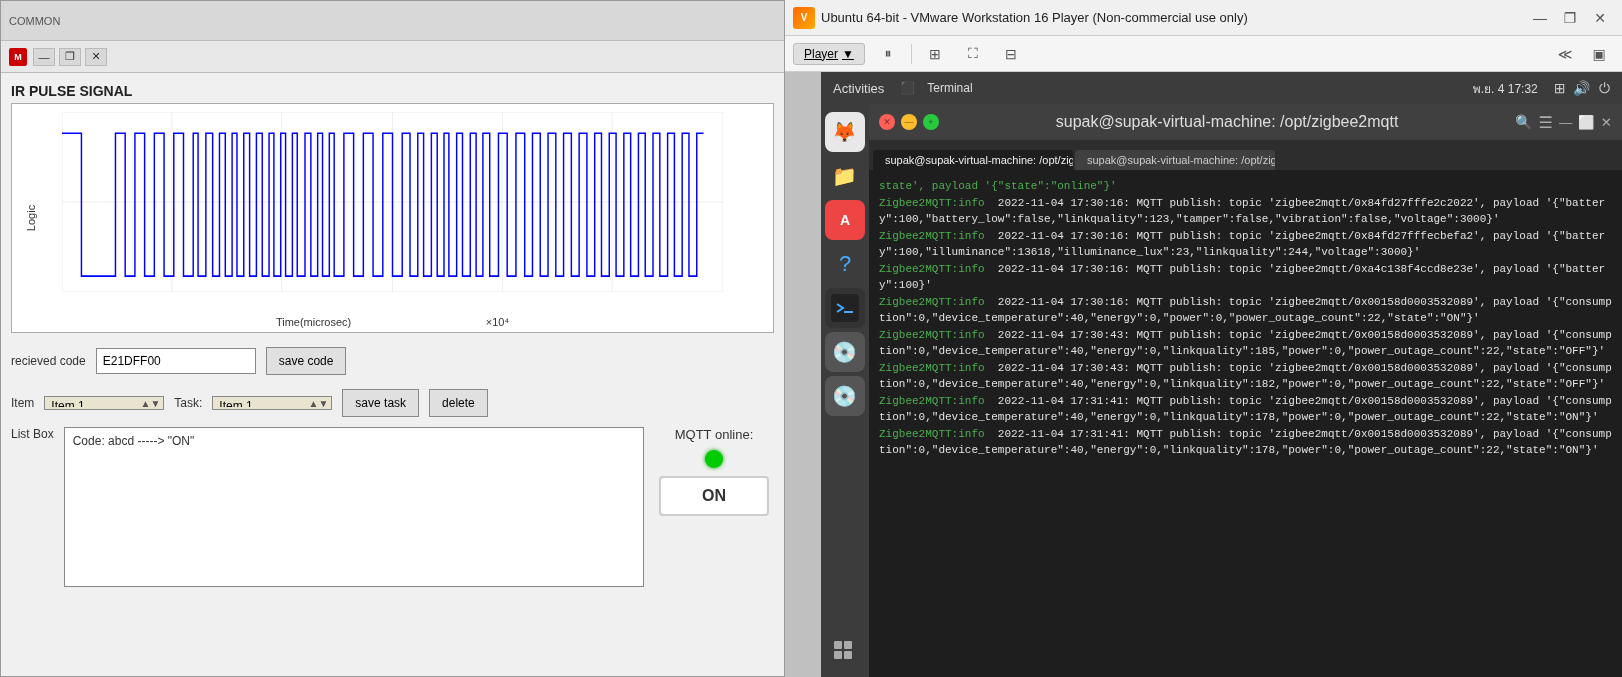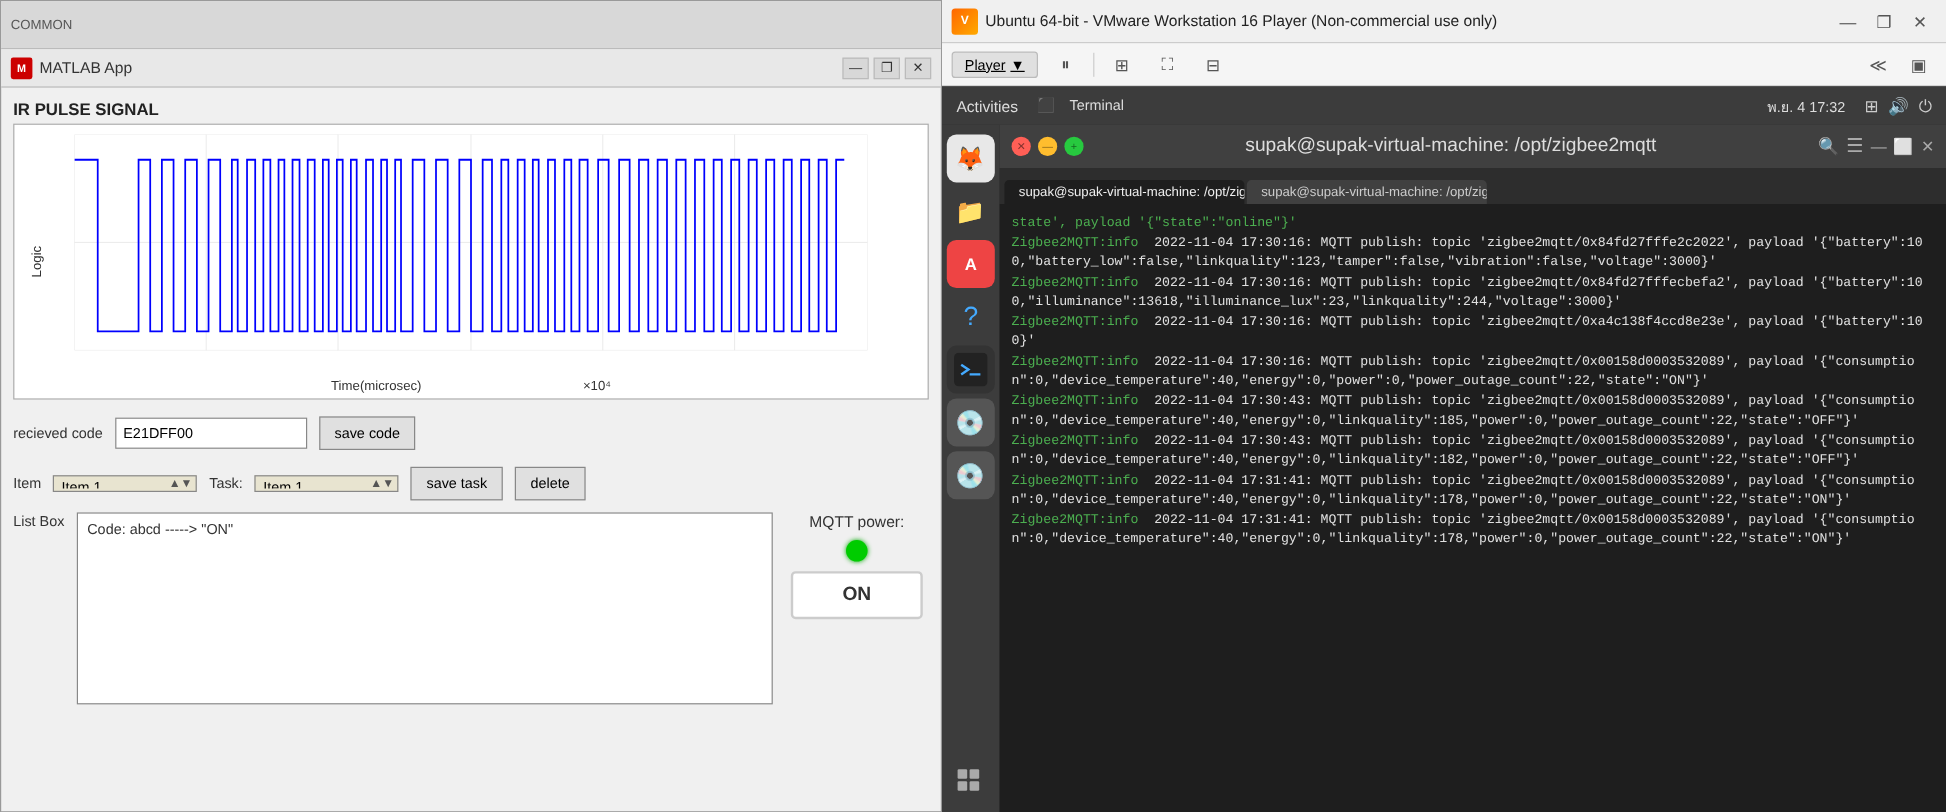--- a/index.html
+++ b/index.html
@@ -333,20 +333,21 @@
       display: flex;
       gap: 4px;
     }
 
     
     .ubuntu-content {
       flex: 1;
       display: flex;
       flex-direction: column;
       background: #2c2c2c;
+      margin-left: 36px;
     }
 
     .ubuntu-topbar {
       background: #3c3c3c;
       height: 32px;
       display: flex;
       align-items: center;
       padding: 0 12px;
       gap: 16px;
     }
@@ -500,21 +501,20 @@
   </style>
 </head>
 <body>
 
 <div class="matlab-panel">
   <div class="common-bar">
     <span>COMMON</span>
   </div>
   <div class="matlab-titlebar">
     <div class="matlab-logo">M</div>
-    <span class="matlab-title-text">MATLAB App</span>
     <div class="matlab-window-controls">
       <div class="win-btn">—</div>
       <div class="win-btn">❐</div>
       <div class="win-btn">✕</div>
     </div>
   </div>
 
   <div class="matlab-content">
 
     <div>
@@ -609,21 +609,21 @@
       <button class="btn">save task</button>
       <button class="btn">delete</button>
     </div>
 
     <div class="listbox-row">
       <span class="label-text">List Box</span>
       <div class="listbox-container">
         <div class="listbox-item">Code: abcd -----&gt; "ON"</div>
       </div>
       <div class="mqtt-section">
-        <span class="mqtt-label">MQTT power:</span>
+        <span class="mqtt-label">MQTT online:</span>
         <div class="mqtt-indicator"></div>
         <button class="mqtt-on-btn">ON</button>
       </div>
     </div>
   </div>
 </div>
 
 <div style="flex:1; display:flex; flex-direction:column;">
 
   <div class="vmware-titlebar">

